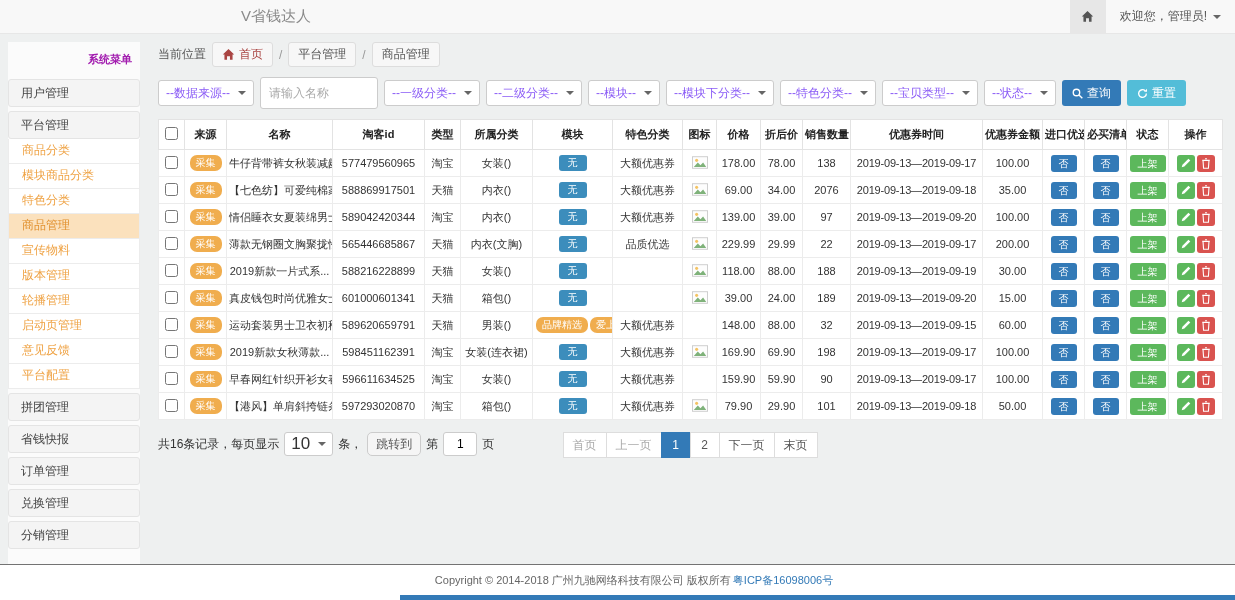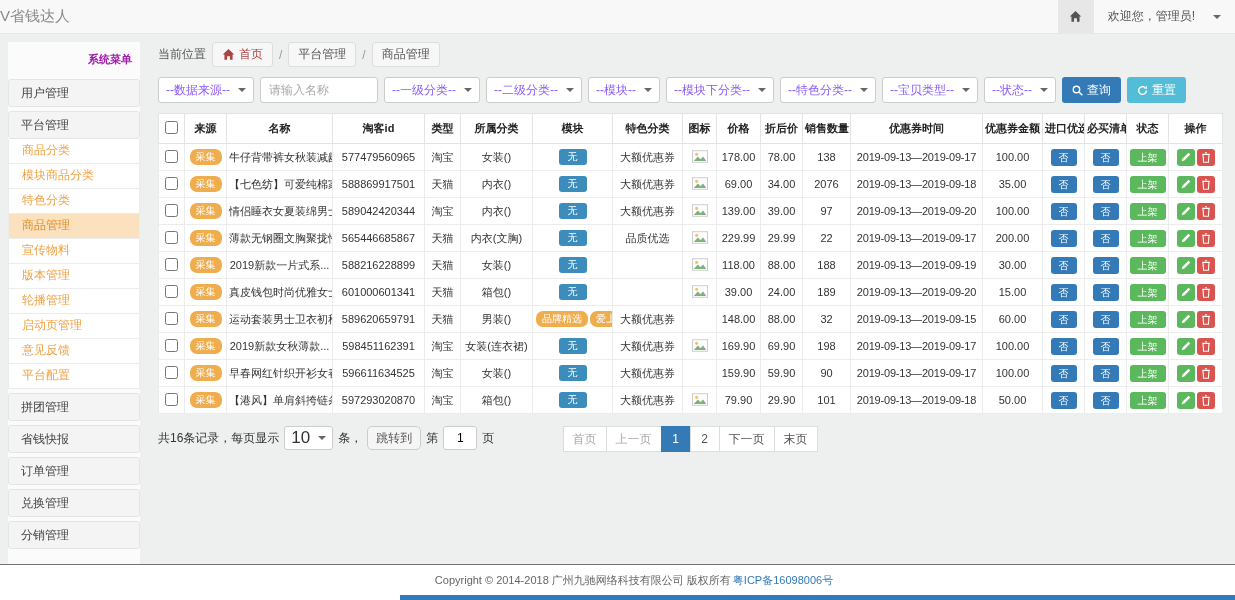--- a/index.html
+++ b/index.html
@@ -2,24 +2,24 @@
 <html><head>
 <meta charset="utf-8">
 <style>
   * { margin:0; padding:0; box-sizing:border-box; }
   html,body { width:1235px; height:600px; overflow:hidden; background:#eef0f0;
     font-family:"Liberation Sans","DejaVu Sans",sans-serif; }
   button, input { font-family:inherit; }
 
   
   .navbar { height:34px; background:#f8f8f8; border-bottom:1px solid #e7e7e7; display:flex; align-items:center; }
-  .brand { font-size:15px; color:#8a8a8a; }
+  .brand { margin-left:241px; font-size:15px; color:#8a8a8a; }
   .nav-right { margin-left:auto; display:flex; align-items:stretch; height:33px; }
   .home-btn { width:36px; background:#e7e7e7; display:flex; align-items:center; justify-content:center; color:#555; cursor:pointer; }
-  .user-menu { display:flex; align-items:center; gap:18px; padding:8px 14px; font-size:12px; color:#555; cursor:pointer; }
+  .user-menu { display:flex; align-items:center; gap:6px; padding:8px 14px; font-size:12px; color:#555; cursor:pointer; }
   .caret { width:0; height:0; border-left:4px solid transparent; border-right:4px solid transparent; border-top:4px solid #666; display:inline-block; }
 
   
   .layout { display:flex; align-items:flex-start; }
   .sidebar { width:184px; margin:8px 0 0 8px; background:#fbfbfb; height:558px; overflow:hidden; }
   .sidebar-title { font-size:11px; font-weight:bold; color:#a21caf; padding:10px 8px 8px;text-align:right; }
   .menu-top { height:28px; line-height:26px; background:#f4f4f4; border:1px solid #e4e4e4; border-radius:3px; padding:0 12px; font-size:12px; color:#444; margin-top:4px; cursor:pointer; }
   .menu-sub { height:25px; line-height:23px; background:#fff; border:1px solid #ececec; border-top:none; padding:0 13px; font-size:12px; color:#efa243; cursor:pointer; }
   .menu-sub.active { background:#fbe1bd; color:#e2912f; }
 
@@ -27,21 +27,21 @@
 
   
   .crumb-bar { display:flex; align-items:center; gap:6px; font-size:12px; color:#555; }
   .crumb-chip { display:inline-flex; align-items:center; gap:4px; border:1px solid #ddd; background:#f7f7f7; border-radius:3px; padding:3px 9px; cursor:pointer; color:#555; }
   .crumb-home { color:#a94442; }
   .crumb-sep { color:#999; }
 
   
   .filter-bar { display:flex; align-items:center; gap:6px; margin-top:10px; }
   .select-box { height:26px; border:1px solid #ccc; border-radius:3px; background:#fff; display:inline-flex; align-items:center; gap:8px; padding:0 7px; font-size:12px; color:#8b5cf6; cursor:pointer; white-space:nowrap; }
-  .text-input { height:26px; width:118px; border:1px solid #ccc; border-radius:3px; padding:0 8px; font-size:12px; color:#333; }
+  .text-input { height:32px; width:118px; border:1px solid #ccc; border-radius:3px; padding:0 8px; font-size:12px; color:#333; }
   .text-input::placeholder { color:#aaa; }
   .btn { height:26px; border:none; border-radius:3px; color:#fff; font-size:12px; padding:0 10px; display:inline-flex; align-items:center; gap:4px; cursor:pointer; white-space:nowrap; }
   .btn-blue { background:#337ab7; }
   .btn-teal { background:#53bdd8; }
   .btn-green { background:#5cb85c; }
   .btn-red { background:#ee6f6b; }
   .plus-glyph { font-weight:bold; font-size:13px; line-height:1; }
   .icn { display:inline-flex; align-items:center; }
 
   .toolbar { display:flex; justify-content:flex-end; gap:6px; margin-top:10px; }

